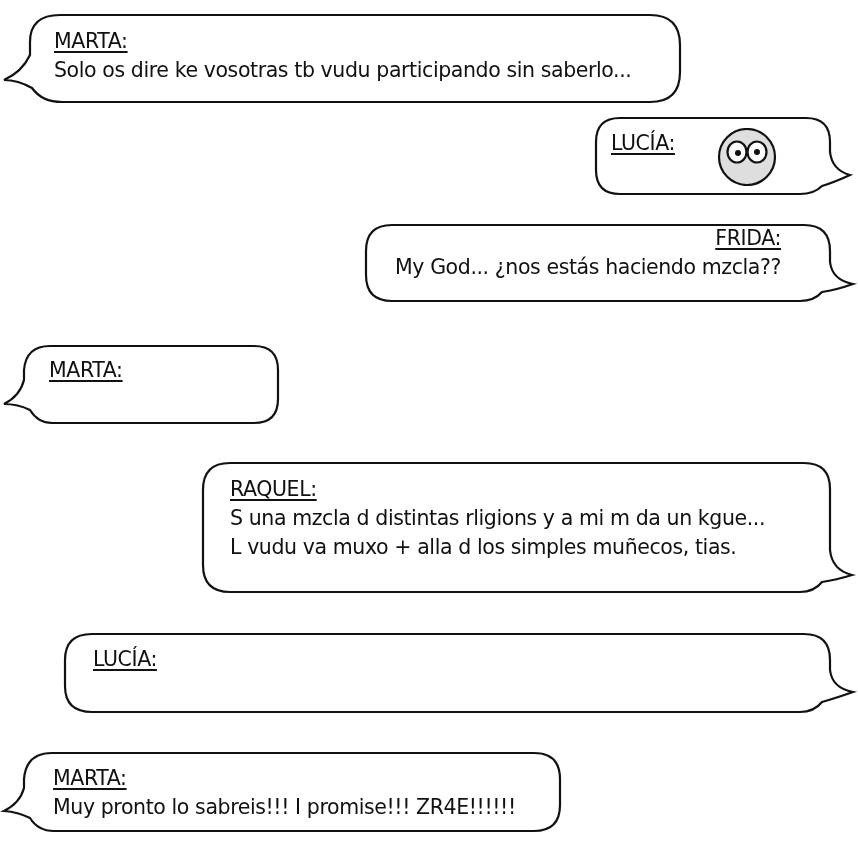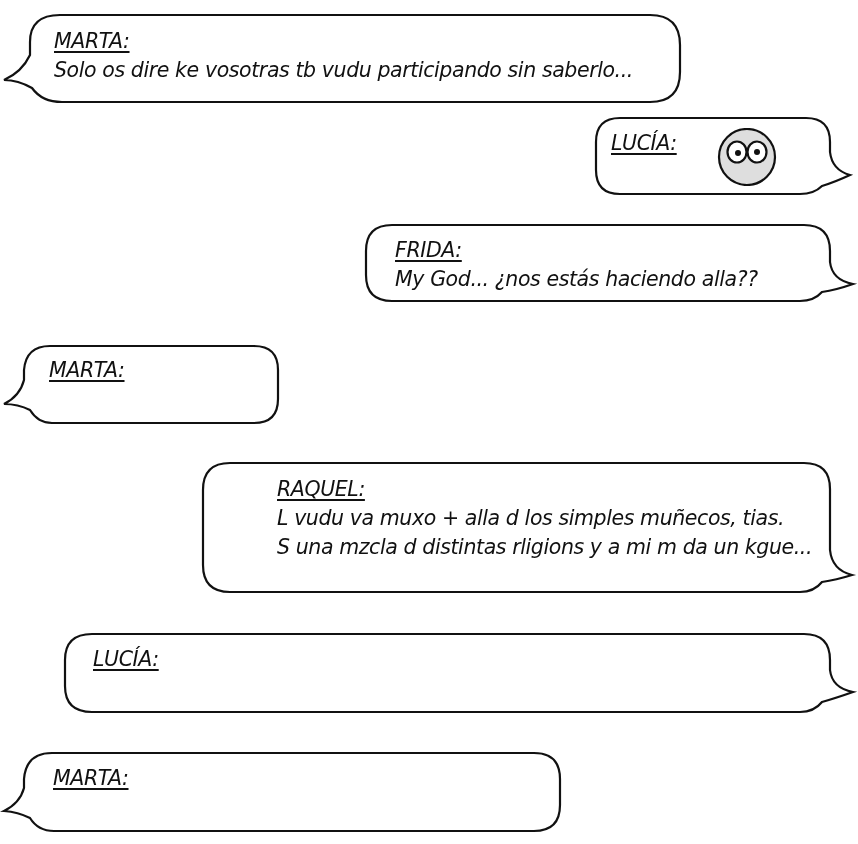--- a/index.html
+++ b/index.html
@@ -1,18 +1,18 @@
 <!DOCTYPE html>
 <html><head>
 <meta charset="utf-8">
 <style>
   html, body { margin: 0; padding: 0; background: #ffffff; }
   body { width: 858px; height: 844px; position: relative; overflow: hidden;
          font-family: "DejaVu Sans", sans-serif; color: #111111; }
-  .bubble { position: absolute; font-style: italic; }
+  .bubble { position: absolute; }
   .bubble svg.shape { position: absolute; left: 0; top: 0; overflow: visible; }
   .content { position: absolute; font-size: 20.5px; line-height: 29px; letter-spacing: -0.4px; white-space: nowrap; }
   .speaker { text-decoration: underline; text-underline-offset: 3px; text-decoration-thickness: 1.5px; display: block; }
   .line { display: block; }
   .emoji { position: absolute; }
 </style>
 </head>
 <body>
 
 <div class="bubble" style="left:0;top:0;width:858px;height:110px;">
@@ -38,55 +38,56 @@
     <ellipse cx="41" cy="24" rx="9.5" ry="10.5" fill="#fff" stroke="#111" stroke-width="2.2"></ellipse>
     <circle cx="22" cy="25" r="3" fill="#111"></circle>
     <circle cx="41" cy="24" r="3" fill="#111"></circle>
   </svg>
 </div>
 
 <div class="bubble" style="left:0;top:0;width:858px;height:310px;">
   <svg class="shape" width="858" height="310">
     <path d="M392,225 H804 Q830,225 830,251 V262 Q832,280 853,284 Q836,290 822,292 Q814,301 800,301 H392 Q366,301 366,275 V251 Q366,225 392,225 Z" fill="#fff" stroke="#111" stroke-width="2.2"></path>
   </svg>
-  <div class="content" style="left:395px;top:236px;">
+  <div class="content" style="left:395px;top:224px;text-align:right;">
     <span class="speaker">FRIDA:</span>
-    <span class="line">My God... ¿nos estás haciendo alla??</span>
+    <span class="line">My God... ¿nos estás haciendo mzcla??</span>
   </div>
 </div>
 
 <div class="bubble" style="left:0;top:0;width:858px;height:430px;">
   <svg class="shape" width="858" height="430">
     <path d="M50,346 H254 Q278,346 278,370 V399 Q278,423 254,423 H52 Q38,423 30,410 Q18,404 4,404 Q20,396 24,380 V370 Q26,346 50,346 Z" fill="#fff" stroke="#111" stroke-width="2.2"></path>
   </svg>
   <div class="content" style="left:49px;top:356px;">
     <span class="speaker">MARTA:</span>
   </div>
 </div>
 
 <div class="bubble" style="left:0;top:0;width:858px;height:600px;">
   <svg class="shape" width="858" height="600">
     <path d="M230,463 H804 Q830,463 830,489 V550 Q832,570 852,575 Q836,580 822,582 Q814,592 800,592 H230 Q203,592 203,565 V490 Q203,463 230,463 Z" fill="#fff" stroke="#111" stroke-width="2.2"></path>
   </svg>
-  <div class="content" style="left:230px;top:475px;margin-left:47px;">
+  <div class="content" style="left:230px;top:475px;">
     <span class="speaker">RAQUEL:</span>
+    <span class="line">S una mzcla d distintas rligions y a mi m da un kgue...</span>
     <span class="line">L vudu va muxo + alla d los simples muñecos, tias.</span>
-    <span class="line">S una mzcla d distintas rligions y a mi m da un kgue...</span>
   </div>
 </div>
 
 <div class="bubble" style="left:0;top:0;width:858px;height:720px;">
   <svg class="shape" width="858" height="720">
     <path d="M92,634 H804 Q830,634 830,660 V670 Q832,688 853,692 Q836,698 822,702 Q814,712 800,712 H92 Q65,712 65,686 V660 Q65,634 92,634 Z" fill="#fff" stroke="#111" stroke-width="2.2"></path>
   </svg>
   <div class="content" style="left:93px;top:645px;">
     <span class="speaker">LUCÍA:</span>
   </div>
 </div>
 
 <div class="bubble" style="left:0;top:0;width:858px;height:844px;">
   <svg class="shape" width="858" height="844">
     <path d="M52,753 H534 Q560,753 560,779 V805 Q560,831 534,831 H54 Q38,831 30,818 Q18,812 4,811 Q20,803 24,788 V779 Q26,753 52,753 Z" fill="#fff" stroke="#111" stroke-width="2.2"></path>
   </svg>
   <div class="content" style="left:53px;top:764px;">
     <span class="speaker">MARTA:</span>
+    <span class="line">Muy pronto lo sabreis!!! I promise!!! ZR4E!!!!!!</span>
   </div>
 </div>
 
 </body></html>

